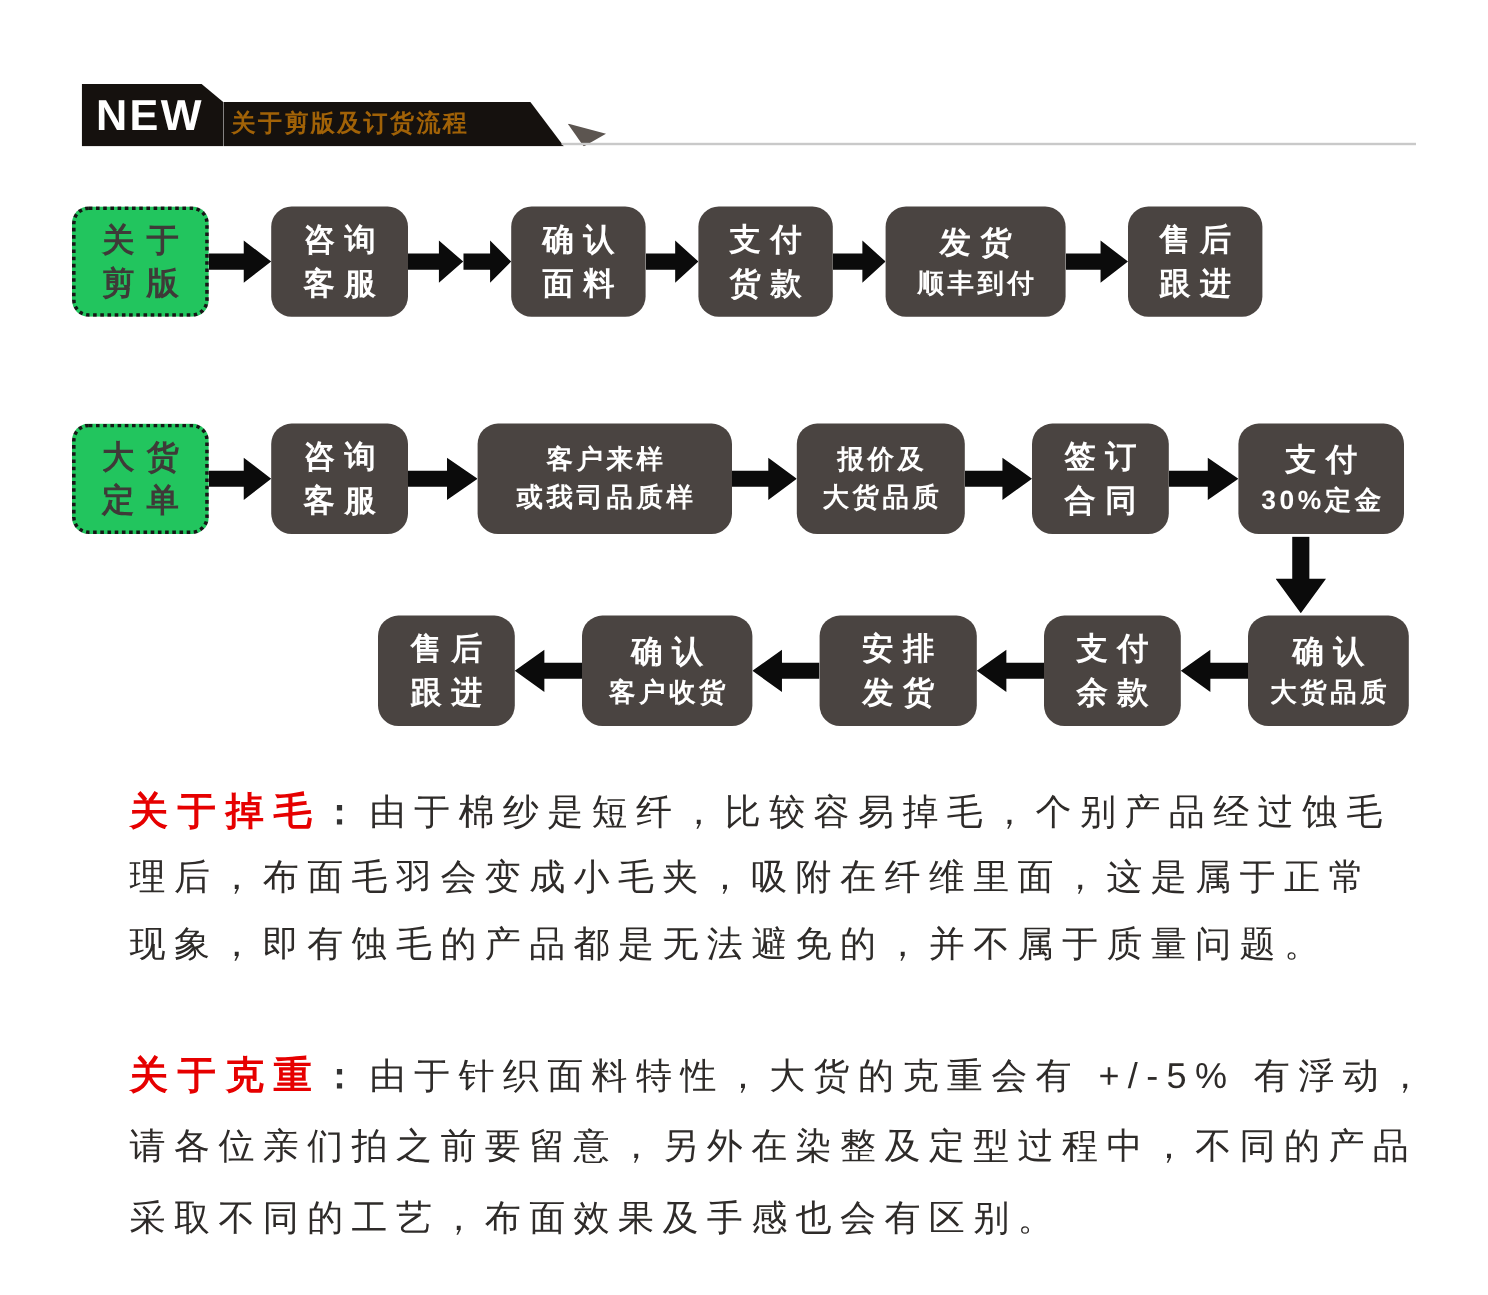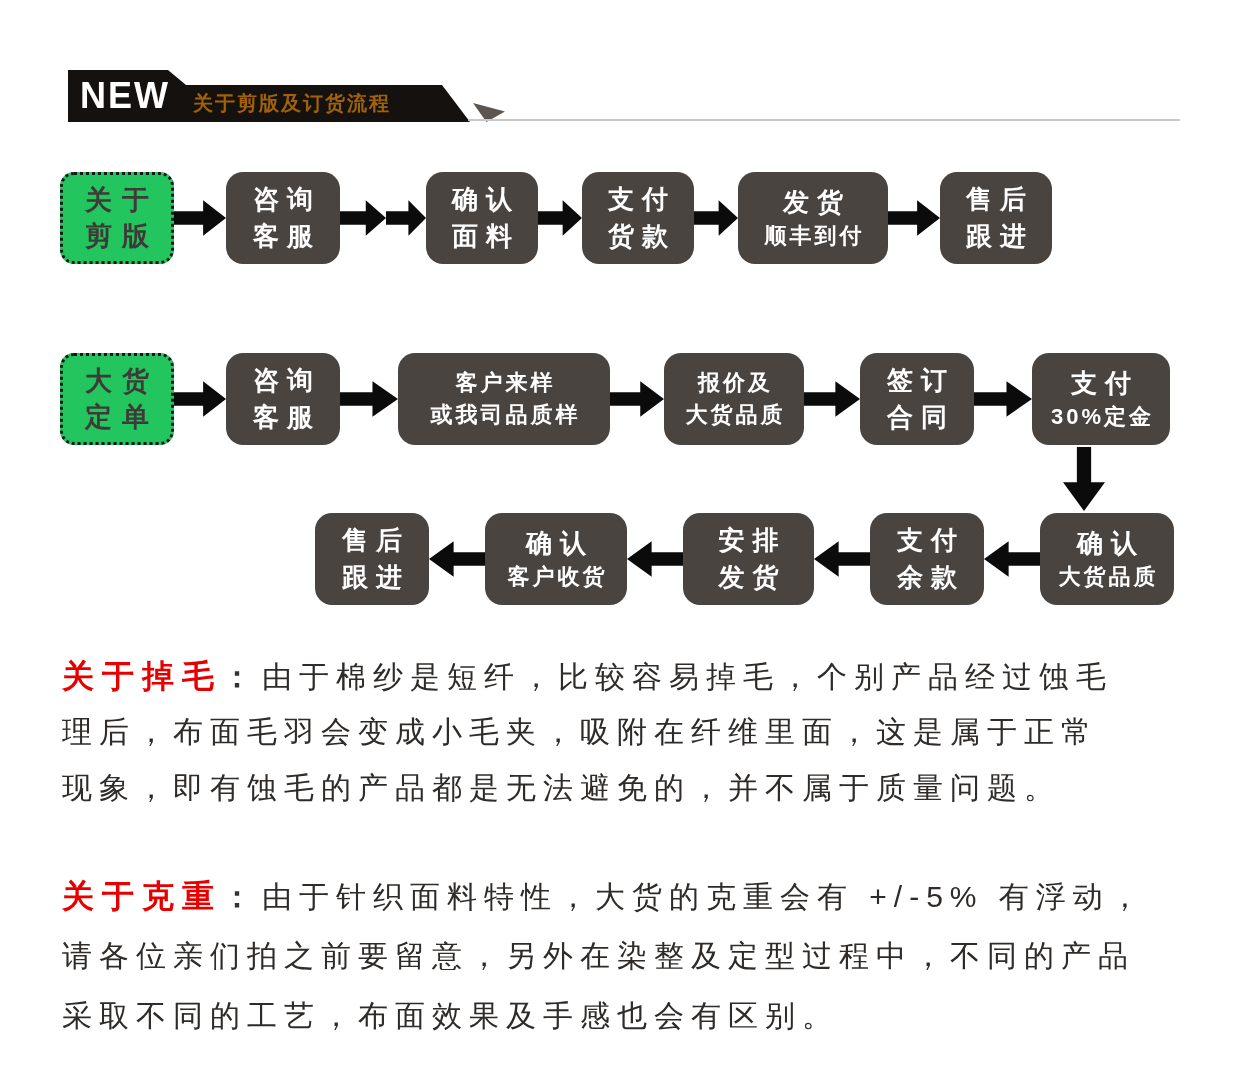--- a/index.html
+++ b/index.html
@@ -56,21 +56,21 @@
   .arr { flex: none; height: 42px; background: #0b0b0b; }
   .arr-r { clip-path: polygon(0 34%, 56% 34%, 56% 8%, 100% 50%, 56% 92%, 56% 66%, 0 66%); }
   .arr-l { clip-path: polygon(100% 34%, 44% 34%, 44% 8%, 0 50%, 44% 92%, 44% 66%, 100% 66%); }
   .arr-d {
     position: absolute; width: 42px; height: 64px; background: #0b0b0b;
     clip-path: polygon(33% 0, 67% 0, 67% 55%, 100% 55%, 50% 100%, 0 55%, 33% 55%);
   }
 
   
   .note { position: absolute; left: 62px; width: 1130px; }
-  .note-line { height: 56px; line-height: 56px; font-size: 30px; letter-spacing: 7px; color: #2e2b29; white-space: nowrap; }
+  .note-line { height: 56px; line-height: 56px; font-size: 30px; letter-spacing: 7px; color: #2e2b29; white-space: nowrap; margin-left: 46px; }
   .note-p2 .note-line { height: 60px; line-height: 60px; }
   .note-heading { color: #e60000; font-weight: 700; font-size: 32px; letter-spacing: 8px; }
   .note-colon { color: #333; font-weight: 700; margin-right: 10px; letter-spacing: 0; }
 </style>
 </head>
 <body>
 
 <div class="page">
 
   <div class="banner">

